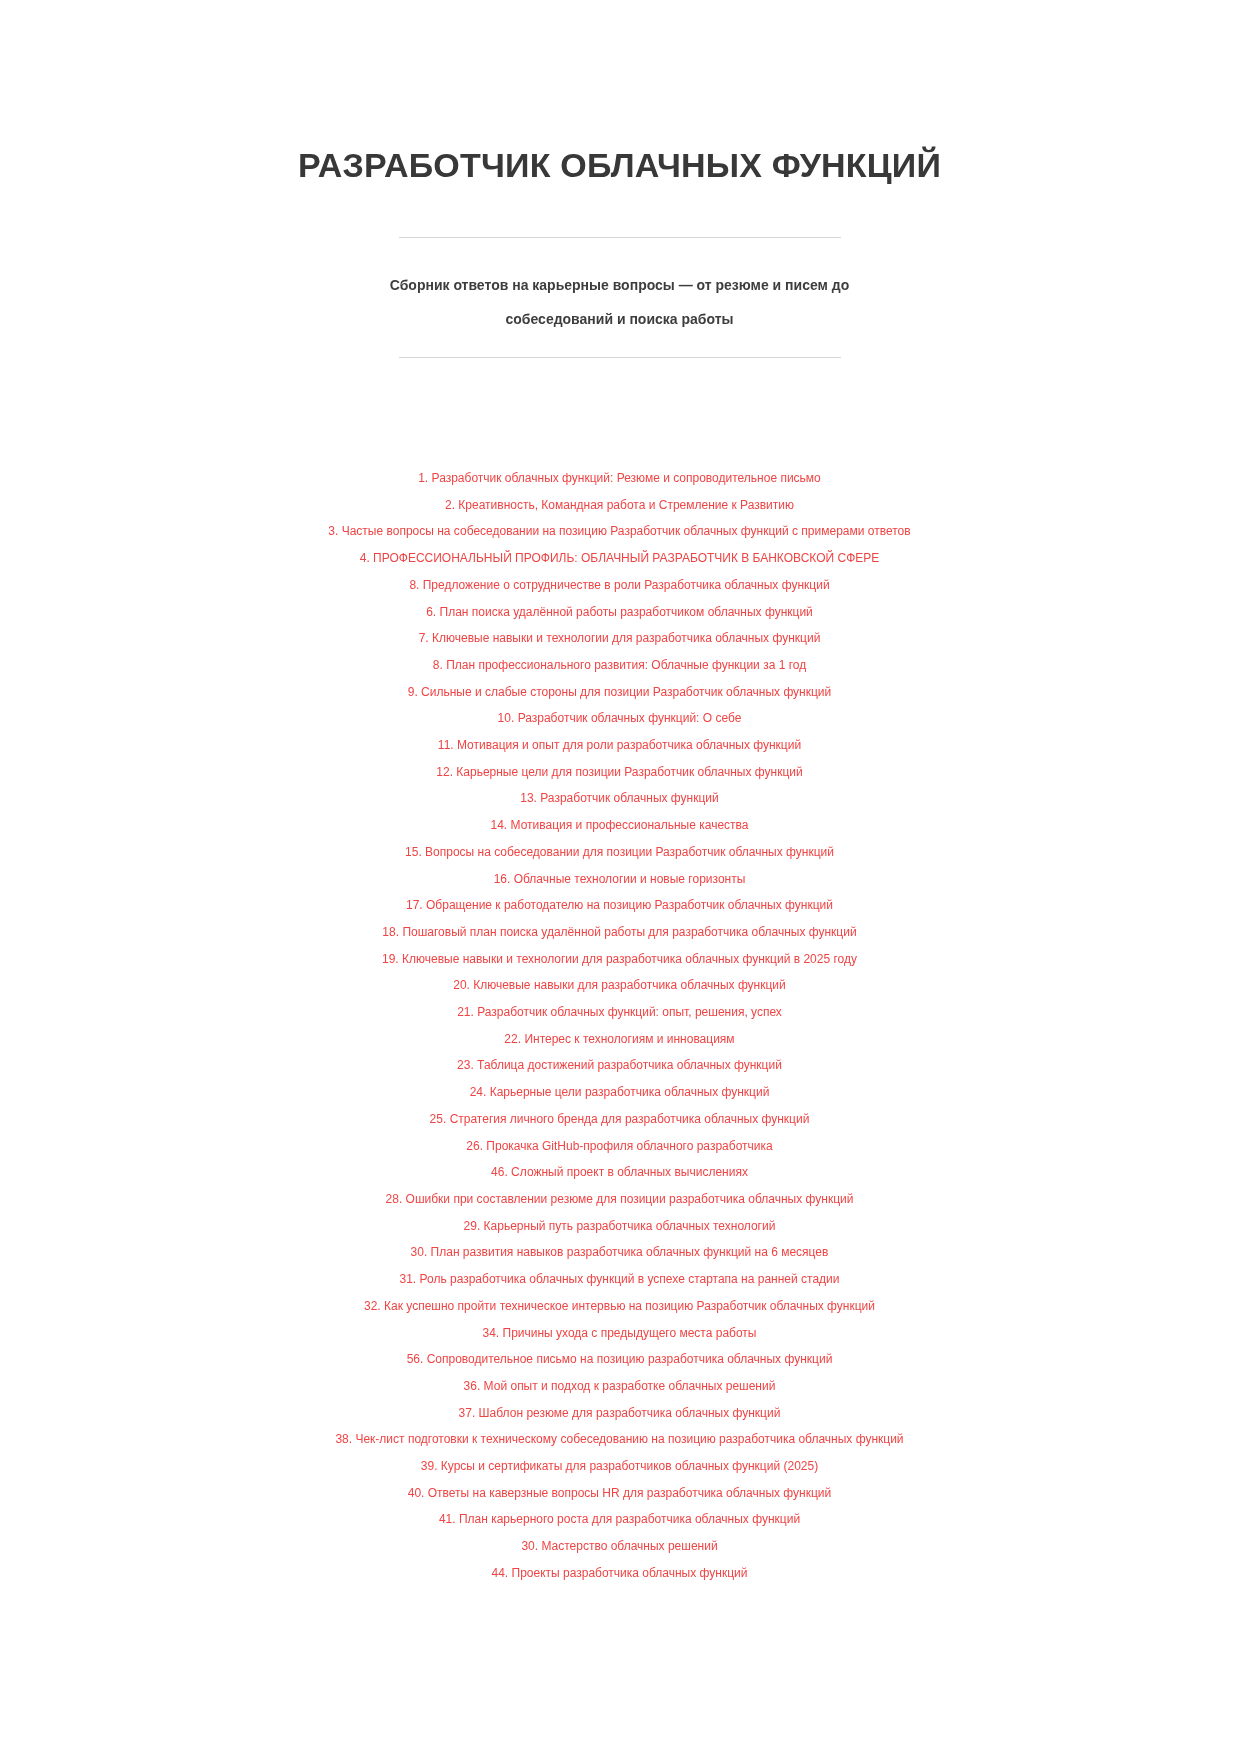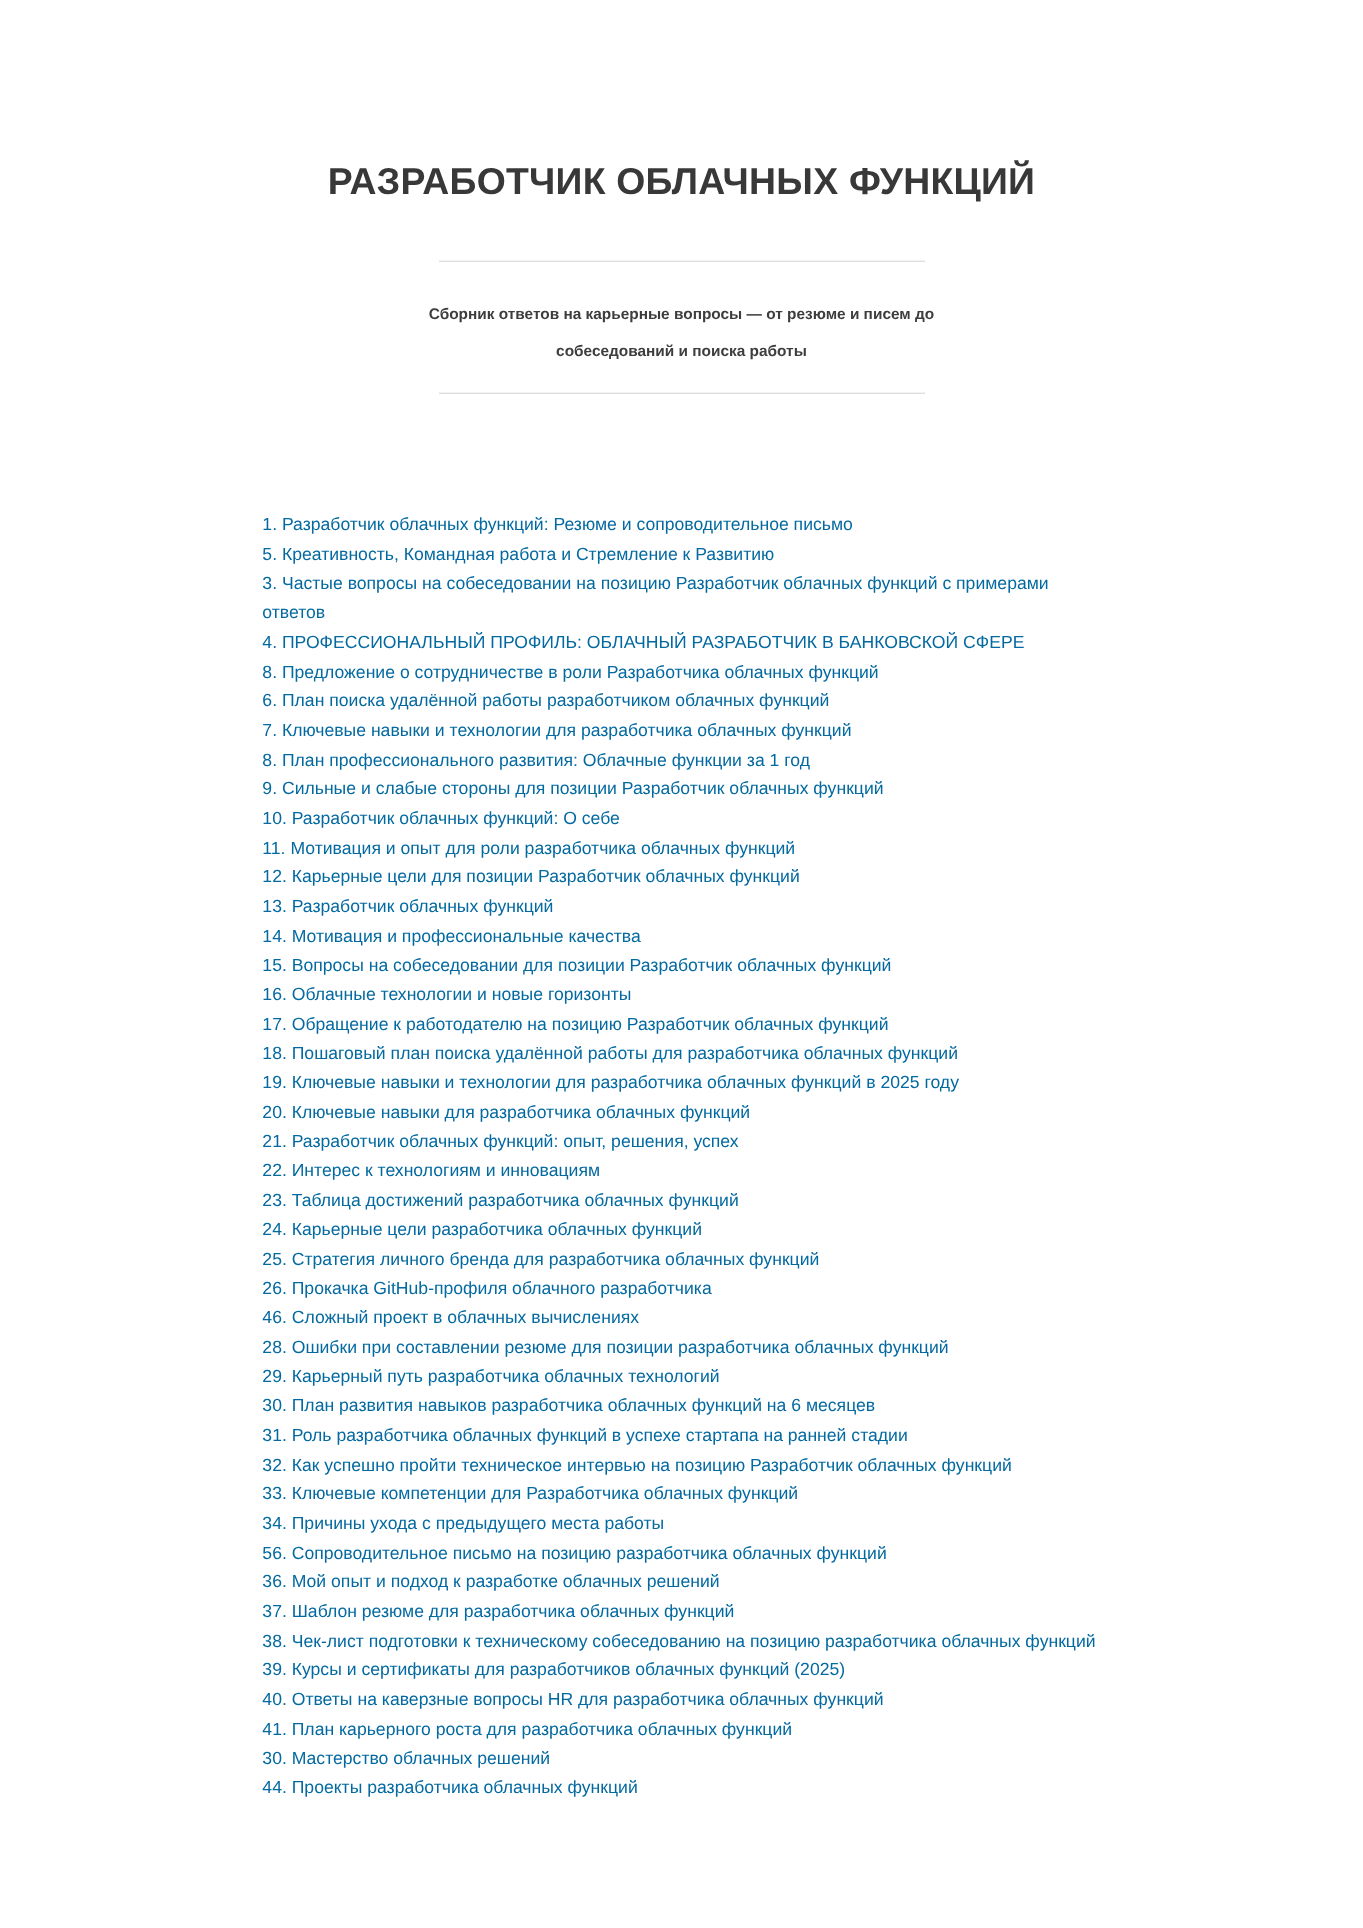--- a/index.html
+++ b/index.html
@@ -40,23 +40,24 @@
     margin-top: 30px;
     text-align: center;
     font-size: 14px;
     line-height: 34px;
     font-weight: 600;
     color: #3d3d3d;
   }
   .toc {
     width: 762px;
     margin: 107px auto 0;
-    font-size: 16px;
+    font-size: 12px;
     line-height: 26.7px;
-    color: #0369a1;
+    color: #ef4444;
+    text-align: center;
   }
   .toc-item {
     margin: 0;
     padding: 0;
   }
 </style>
 </head>
 <body>
 
 <div class="doc">
@@ -66,21 +67,21 @@
 
   <div class="subtitle">
     <div>Сборник ответов на карьерные вопросы — от резюме и писем до</div>
     <div>собеседований и поиска работы</div>
   </div>
 
   <div class="rule rule-bottom"></div>
 
   <div class="toc">
       <div class="toc-item">1. Разработчик облачных функций: Резюме и сопроводительное письмо</div>
-      <div class="toc-item">5. Креативность, Командная работа и Стремление к Развитию</div>
+      <div class="toc-item">2. Креативность, Командная работа и Стремление к Развитию</div>
       <div class="toc-item">3. Частые вопросы на собеседовании на позицию Разработчик облачных функций с примерами ответов</div>
       <div class="toc-item">4. ПРОФЕССИОНАЛЬНЫЙ ПРОФИЛЬ: ОБЛАЧНЫЙ РАЗРАБОТЧИК В БАНКОВСКОЙ СФЕРЕ</div>
       <div class="toc-item">8. Предложение о сотрудничестве в роли Разработчика облачных функций</div>
       <div class="toc-item">6. План поиска удалённой работы разработчиком облачных функций</div>
       <div class="toc-item">7. Ключевые навыки и технологии для разработчика облачных функций</div>
       <div class="toc-item">8. План профессионального развития: Облачные функции за 1 год</div>
       <div class="toc-item">9. Сильные и слабые стороны для позиции Разработчик облачных функций</div>
       <div class="toc-item">10. Разработчик облачных функций: О себе</div>
       <div class="toc-item">11. Мотивация и опыт для роли разработчика облачных функций</div>
       <div class="toc-item">12. Карьерные цели для позиции Разработчик облачных функций</div>
@@ -97,21 +98,20 @@
       <div class="toc-item">23. Таблица достижений разработчика облачных функций</div>
       <div class="toc-item">24. Карьерные цели разработчика облачных функций</div>
       <div class="toc-item">25. Стратегия личного бренда для разработчика облачных функций</div>
       <div class="toc-item">26. Прокачка GitHub-профиля облачного разработчика</div>
       <div class="toc-item">46. Сложный проект в облачных вычислениях</div>
       <div class="toc-item">28. Ошибки при составлении резюме для позиции разработчика облачных функций</div>
       <div class="toc-item">29. Карьерный путь разработчика облачных технологий</div>
       <div class="toc-item">30. План развития навыков разработчика облачных функций на 6 месяцев</div>
       <div class="toc-item">31. Роль разработчика облачных функций в успехе стартапа на ранней стадии</div>
       <div class="toc-item">32. Как успешно пройти техническое интервью на позицию Разработчик облачных функций</div>
-      <div class="toc-item">33. Ключевые компетенции для Разработчика облачных функций</div>
       <div class="toc-item">34. Причины ухода с предыдущего места работы</div>
       <div class="toc-item">56. Сопроводительное письмо на позицию разработчика облачных функций</div>
       <div class="toc-item">36. Мой опыт и подход к разработке облачных решений</div>
       <div class="toc-item">37. Шаблон резюме для разработчика облачных функций</div>
       <div class="toc-item">38. Чек-лист подготовки к техническому собеседованию на позицию разработчика облачных функций</div>
       <div class="toc-item">39. Курсы и сертификаты для разработчиков облачных функций (2025)</div>
       <div class="toc-item">40. Ответы на каверзные вопросы HR для разработчика облачных функций</div>
       <div class="toc-item">41. План карьерного роста для разработчика облачных функций</div>
       <div class="toc-item">30. Мастерство облачных решений</div>
       <div class="toc-item">44. Проекты разработчика облачных функций</div>

